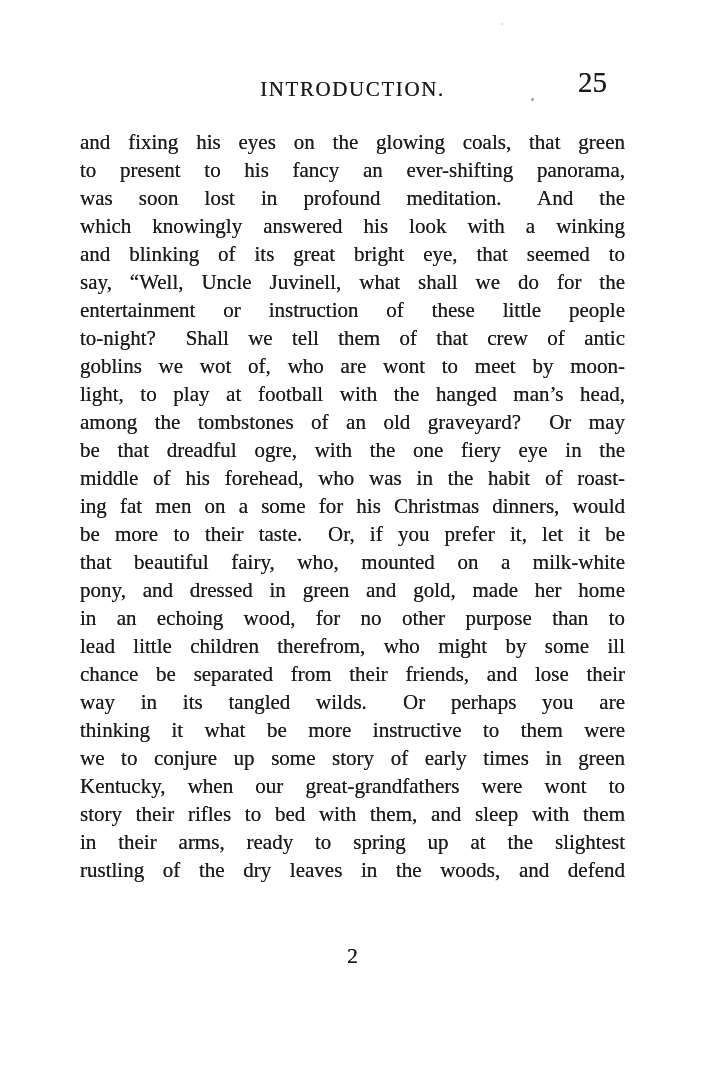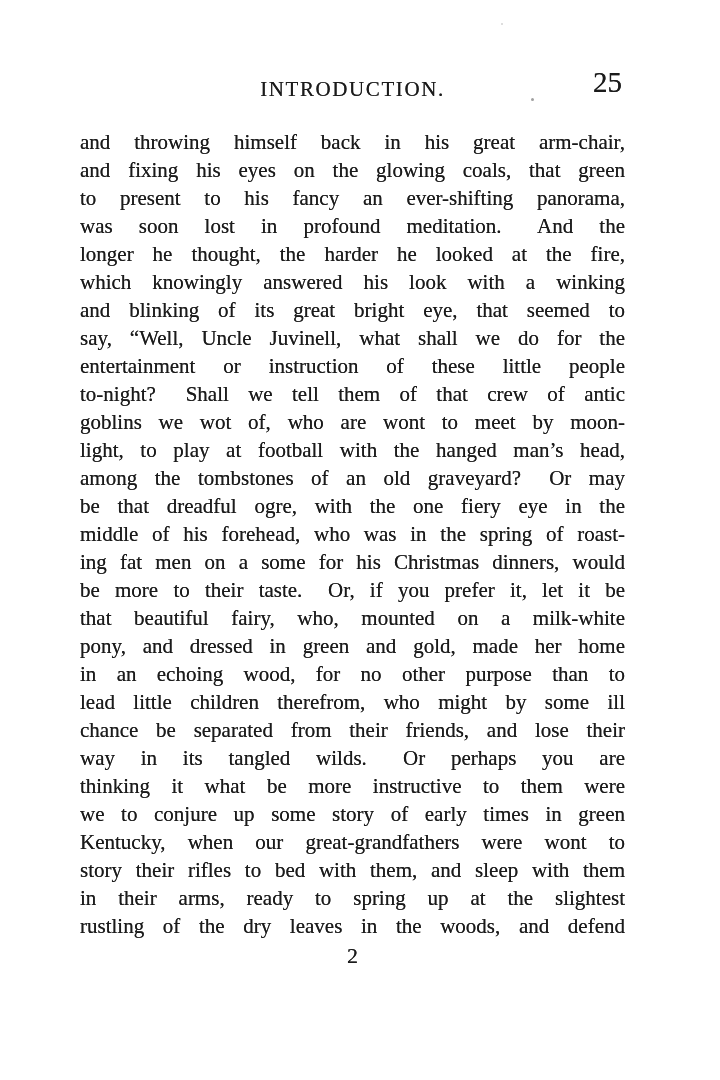--- a/index.html
+++ b/index.html
@@ -37,21 +37,21 @@
     right: 0;
     top: 3px;
     text-align: center;
     font-size: 21px;
     letter-spacing: 1.6px;
     font-weight: normal;
     text-shadow: 0 0 0.5px rgba(20,20,20,0.75);
   }
   .page-number {
     position: absolute;
-    right: 3px;
+    right: 18px;
     top: -6px;
     font-size: 29px;
     line-height: 1;
     text-shadow: 0 0 0.5px rgba(20,20,20,0.8);
   }
   
   .text-block {
     position: absolute;
     left: 80px;
     top: 128px;
@@ -93,35 +93,33 @@
 
 <div class="page">
 
   <div class="running-head">
     <div class="running-title">INTRODUCTION.</div>
     <div class="page-number">25</div>
   </div>
 
   <div class="text-block">
 
-  <div class="text-line">and throwing himself back in his great arm-chair,</div>
       <div class="text-line">and fixing his eyes on the glowing coals, that green</div>
       <div class="text-line">to present to his fancy an ever-shifting panorama,</div>
       <div class="text-line">was soon lost in profound meditation.  And the</div>
-      <div class="text-line">longer he thought, the harder he looked at the fire,</div>
       <div class="text-line">which knowingly answered his look with a winking</div>
       <div class="text-line">and blinking of its great bright eye, that seemed to</div>
       <div class="text-line">say, “Well, Uncle Juvinell, what shall we do for the</div>
       <div class="text-line">entertainment or instruction of these little people</div>
       <div class="text-line">to-night?  Shall we tell them of that crew of antic</div>
       <div class="text-line">goblins we wot of, who are wont to meet by moon-</div>
       <div class="text-line">light, to play at football with the hanged man’s head,</div>
       <div class="text-line">among the tombstones of an old graveyard?  Or may</div>
       <div class="text-line">be that dreadful ogre, with the one fiery eye in the</div>
-      <div class="text-line">middle of his forehead, who was in the spring of roast-</div>
+      <div class="text-line">middle of his forehead, who was in the habit of roast-</div>
       <div class="text-line">ing fat men on a some for his Christmas dinners, would</div>
       <div class="text-line">be more to their taste.  Or, if you prefer it, let it be</div>
       <div class="text-line">that beautiful fairy, who, mounted on a milk-white</div>
       <div class="text-line">pony, and dressed in green and gold, made her home</div>
       <div class="text-line">in an echoing wood, for no other purpose than to</div>
       <div class="text-line">lead little children therefrom, who might by some ill</div>
       <div class="text-line">chance be separated from their friends, and lose their</div>
       <div class="text-line">way in its tangled wilds.  Or perhaps you are</div>
       <div class="text-line">thinking it what be more instructive to them were</div>
       <div class="text-line">we to conjure up some story of early times in green</div>

